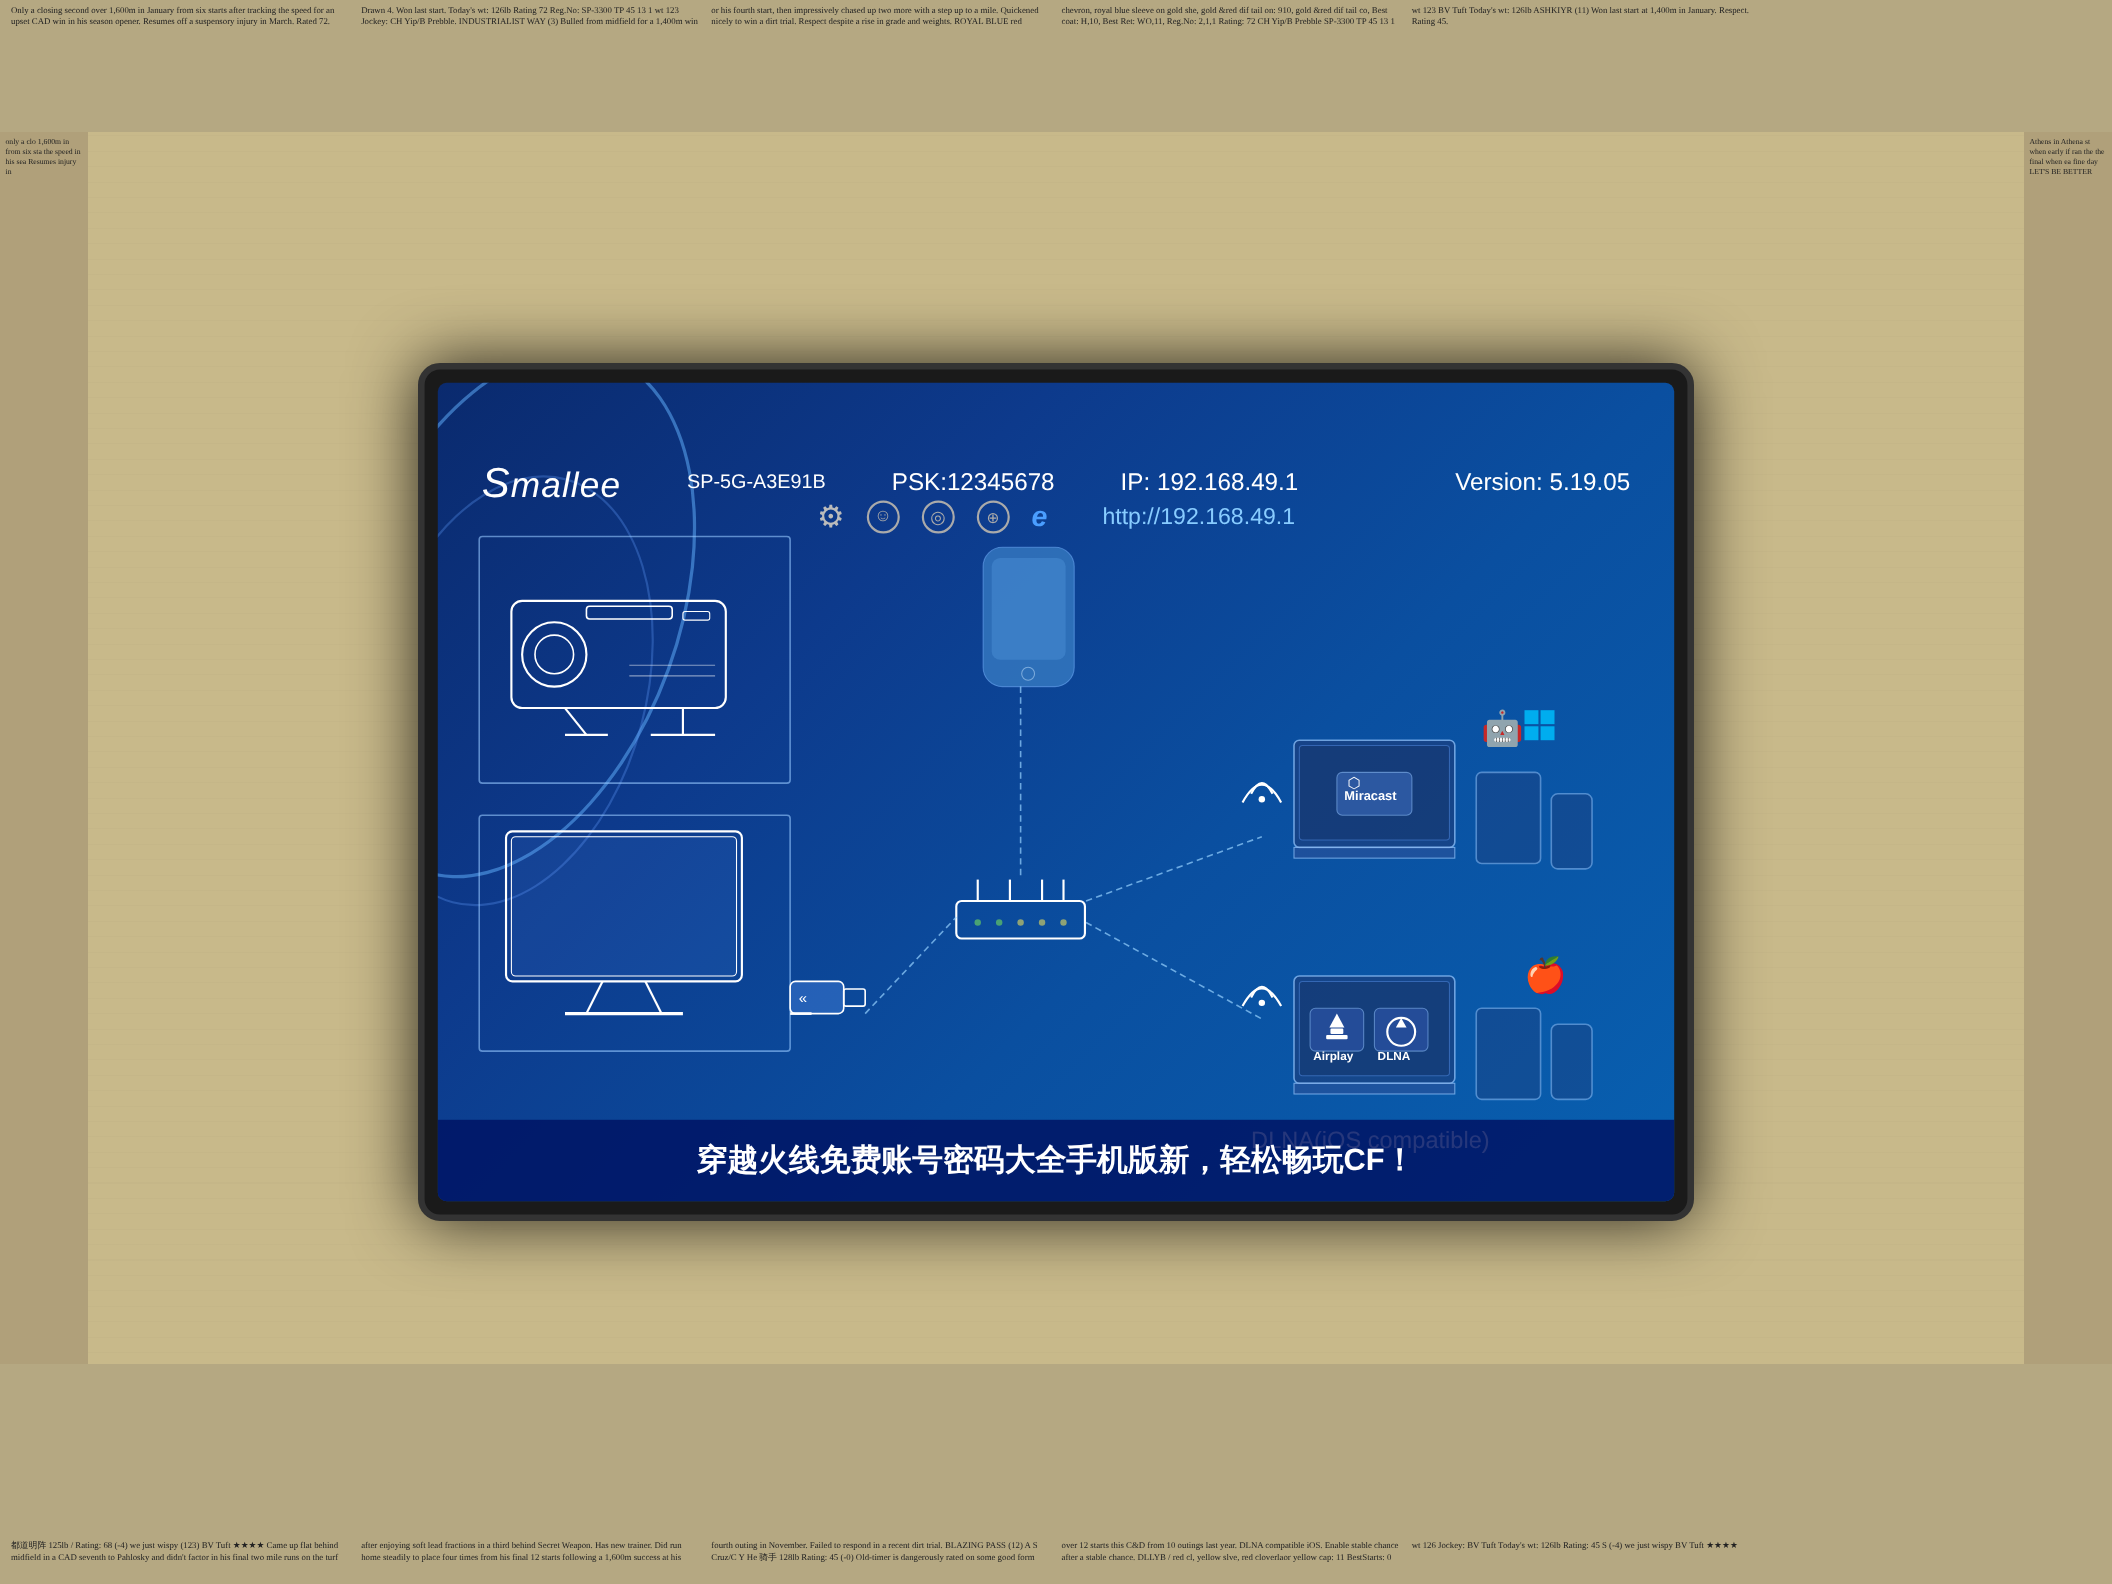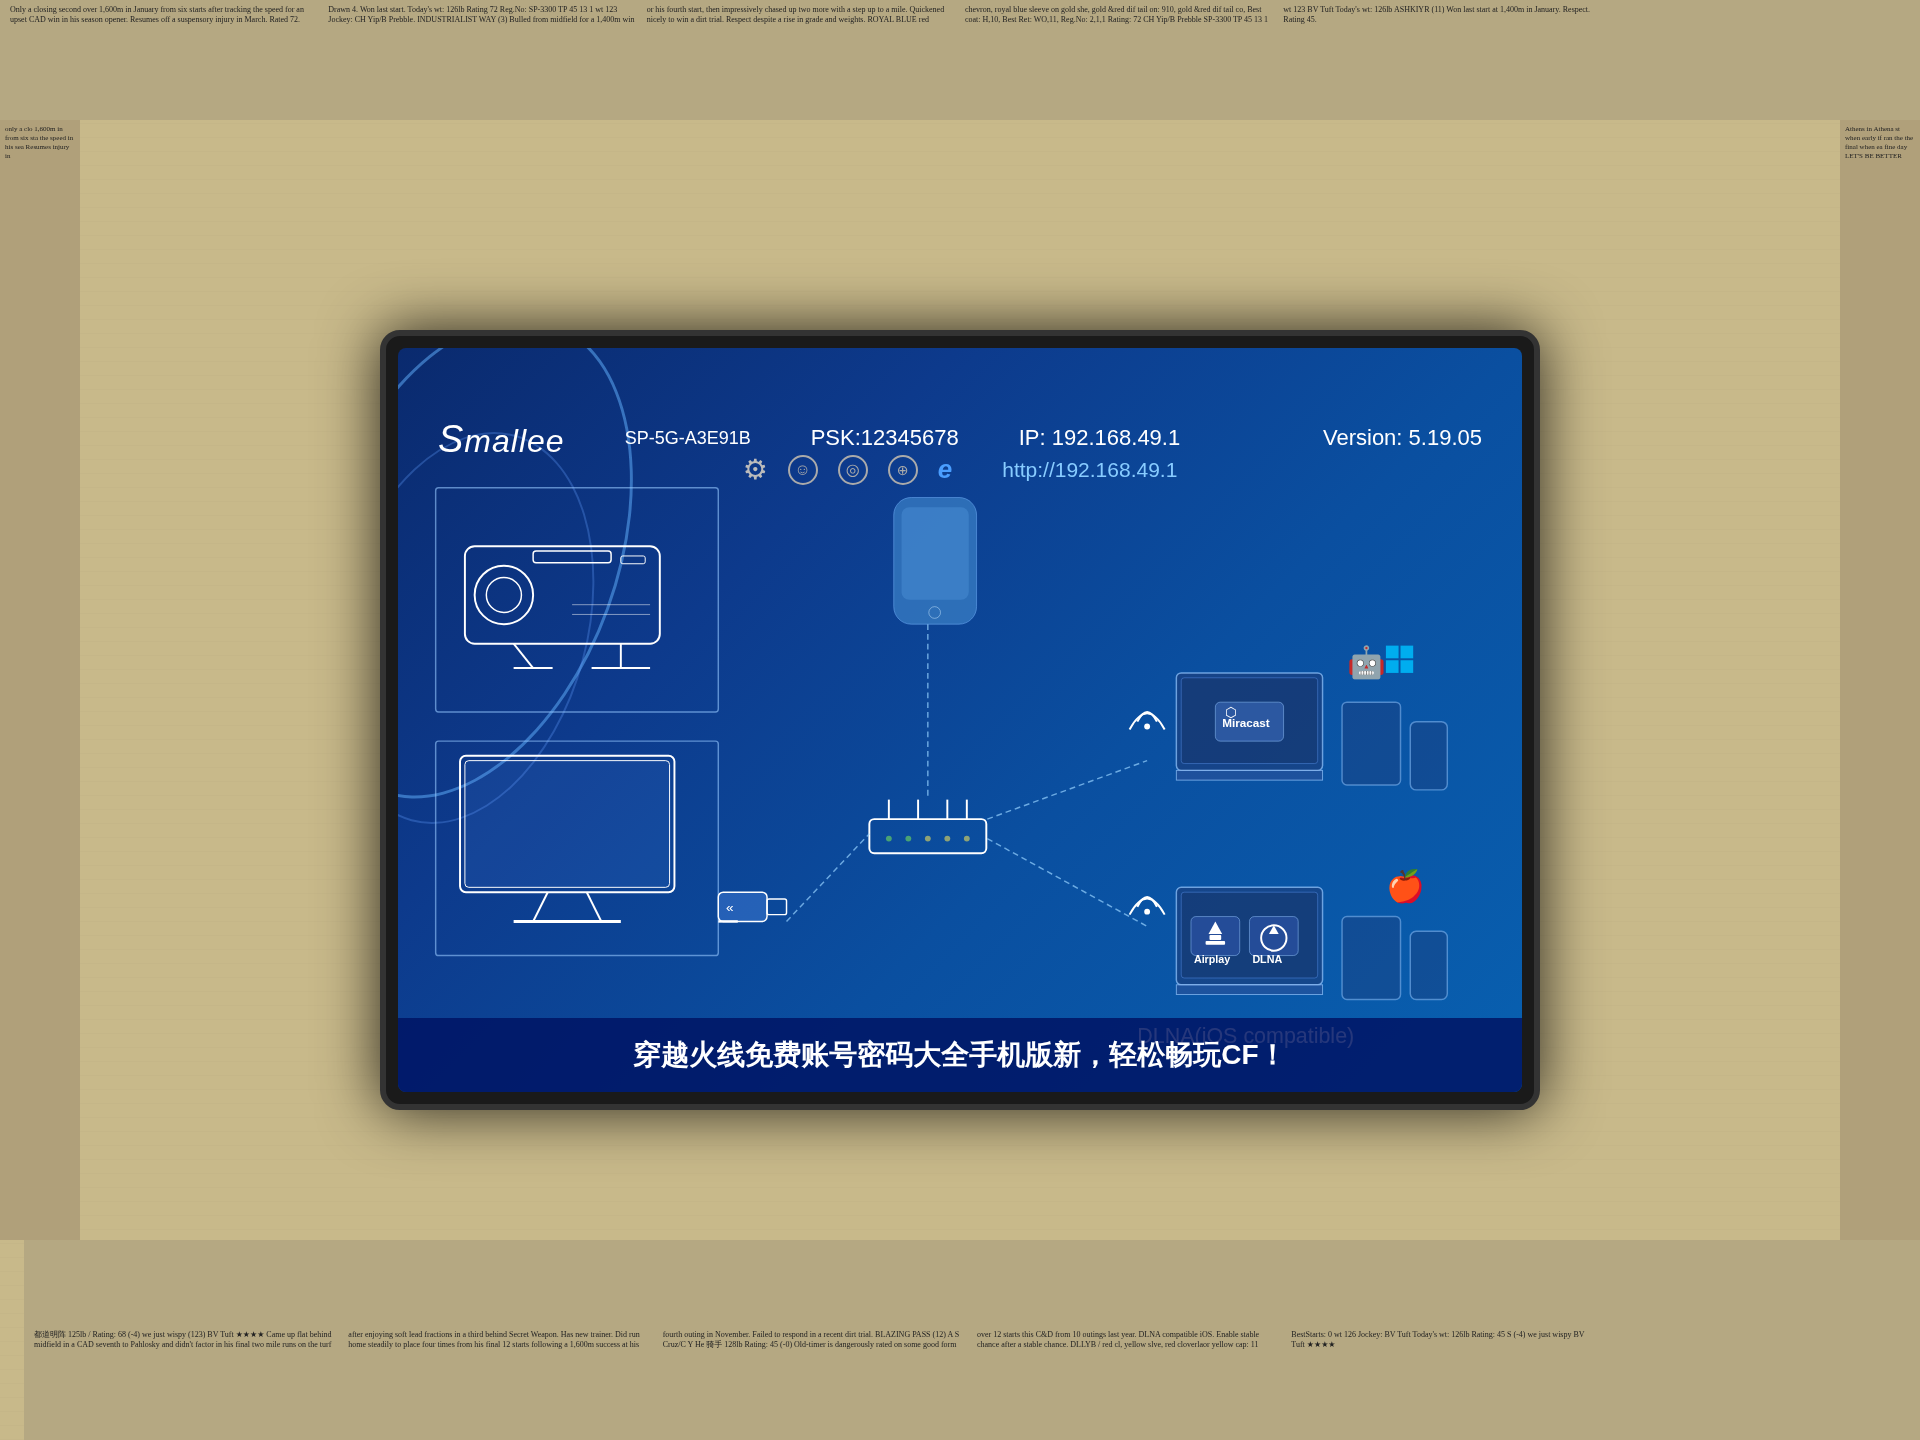--- a/index.html
+++ b/index.html
@@ -148,21 +148,21 @@
 <div class="newspaper-bg">
 
   <div style="position:absolute;inset:0;background: repeating-linear-gradient(0deg, rgba(0,0,0,0.03) 0px, rgba(0,0,0,0.03) 1px, transparent 1px, transparent 14px); opacity:0.5;"></div>
 
   <div style="position:absolute;top:0;left:0;right:0;height:120px;background:#b5a882;display:flex;align-items:flex-start;padding:5px 10px;overflow:hidden;">
     <div style="font-size:8px;line-height:1.3;color:#222;font-family:Georgia,serif;column-count:6;column-gap:10px;width:100%;">
       Only a closing second over 1,600m in January from six starts after tracking the speed for an upset CAD win in his season opener. Resumes off a suspensory injury in March. Rated 72. Drawn 4. Won last start. Today's wt: 126lb Rating 72 Reg.No: SP-3300 TP 45 13 1 wt 123 Jockey: CH Yip/B Prebble. INDUSTRIALIST WAY (3) Bulled from midfield for a 1,400m win or his fourth start, then impressively chased up two more with a step up to a mile. Quickened nicely to win a dirt trial. Respect despite a rise in grade and weights. ROYAL BLUE red chevron, royal blue sleeve on gold she, gold &amp;red dif tail on: 910, gold &amp;red dif tail co, Best coat: H,10, Best Ret: WO,11, Reg.No: 2,1,1 Rating: 72 CH Yip/B Prebble SP-3300 TP 45 13 1 wt 123 BV Tuft Today's wt: 126lb ASHKIYR (11) Won last start at 1,400m in January. Respect. Rating 45.
     </div>
   </div>
 
-  <div style="position:absolute;bottom:0;left:0;right:0;height:200px;background:#b5a882;display:flex;align-items:center;padding:6px 10px;overflow:hidden;margin-left:24px;">
+  <div style="position:absolute;bottom:0;left:0;right:0;height:200px;background:#b5a882;display:flex;align-items:flex-end;padding:19px 10px;overflow:hidden;">
     <div style="font-size:8px;line-height:1.3;color:#222;font-family:Georgia,serif;column-count:6;column-gap:10px;width:100%;">
       都道明阵 125lb / Rating: 68 (-4) we just wispy (123) BV Tuft ★★★★ Came up flat behind midfield in a CAD seventh to Pahlosky and didn't factor in his final two mile runs on the turf after enjoying soft lead fractions in a third behind Secret Weapon. Has new trainer. Did run home steadily to place four times from his final 12 starts following a 1,600m success at his fourth outing in November. Failed to respond in a recent dirt trial. BLAZING PASS (12) A S Cruz/C Y He 骑手 128lb Rating: 45 (-0) Old-timer is dangerously rated on some good form over 12 starts this C&amp;D from 10 outings last year. DLNA compatible iOS. Enable stable chance after a stable chance. DLLYB / red cl, yellow slve, red cloverlaor yellow cap: 11 BestStarts: 0 wt 126 Jockey: BV Tuft Today's wt: 126lb Rating: 45 S (-4) we just wispy BV Tuft ★★★★
     </div>
   </div>
 
   <div style="position:absolute;top:120px;left:0;width:80px;bottom:200px;background:#b0a07a;overflow:hidden;padding:5px;">
     <div style="font-size:7px;line-height:1.3;color:#222;font-family:Georgia,serif;">
       only a clo 1,600m in from six sta the speed in his sea Resumes injury in
     </div>
   </div>

